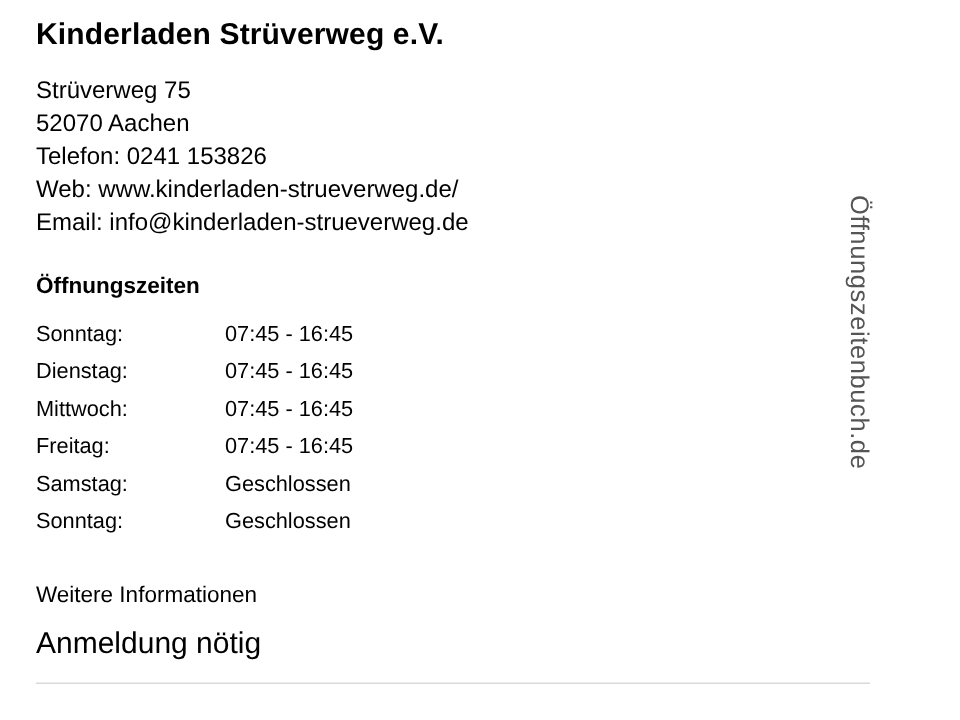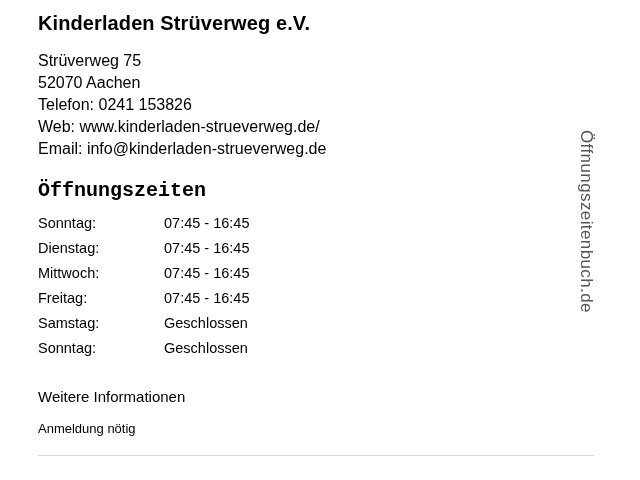--- a/index.html
+++ b/index.html
@@ -10,21 +10,21 @@
     width: 640px;
     height: 480px;
     background: #ffffff;
     font-family: "Liberation Sans", sans-serif;
     color: #000000;
     overflow: hidden;
     position: relative;
   }
   .page {
     position: absolute;
-    left: 14px;
+    left: 0;
     top: 0;
     width: 588px;
     height: 480px;
   }
   .content {
     position: absolute;
     left: 24px;
     top: 10px;
     width: 556px;
   }
@@ -35,25 +35,24 @@
     margin: 0 0 14px 0;
     letter-spacing: 0.1px;
   }
   .addr-line {
     font-size: 16px;
     line-height: 22px;
     margin: 0;
     white-space: nowrap;
   }
   .section-head {
-    font-size: 20px;
+    font-size: 15px;
     font-weight: bold;
     margin: 21px 0 14px 0;
     line-height: 20px;
-    font-family: Liberation Mono, monospace;
   }
   table.hours {
     border-collapse: collapse;
     font-size: 14.5px;
   }
   table.hours td {
     padding: 0 0 8px 0;
     line-height: 17px;
     vertical-align: top;
     white-space: nowrap;
@@ -62,21 +61,21 @@
     width: 118px;
     padding-right: 8px;
   }
   .info-head {
     font-size: 15px;
     font-weight: normal;
     margin: 22px 0 12px 0;
     line-height: 20px;
   }
   .info-text {
-    font-size: 13px;
+    font-size: 20px;
     line-height: 20px;
     margin: 0;
   }
   .divider {
     position: absolute;
     left: 24px;
     top: 455px;
     width: 556px;
     height: 1px;
     background: #d9d9d9;

